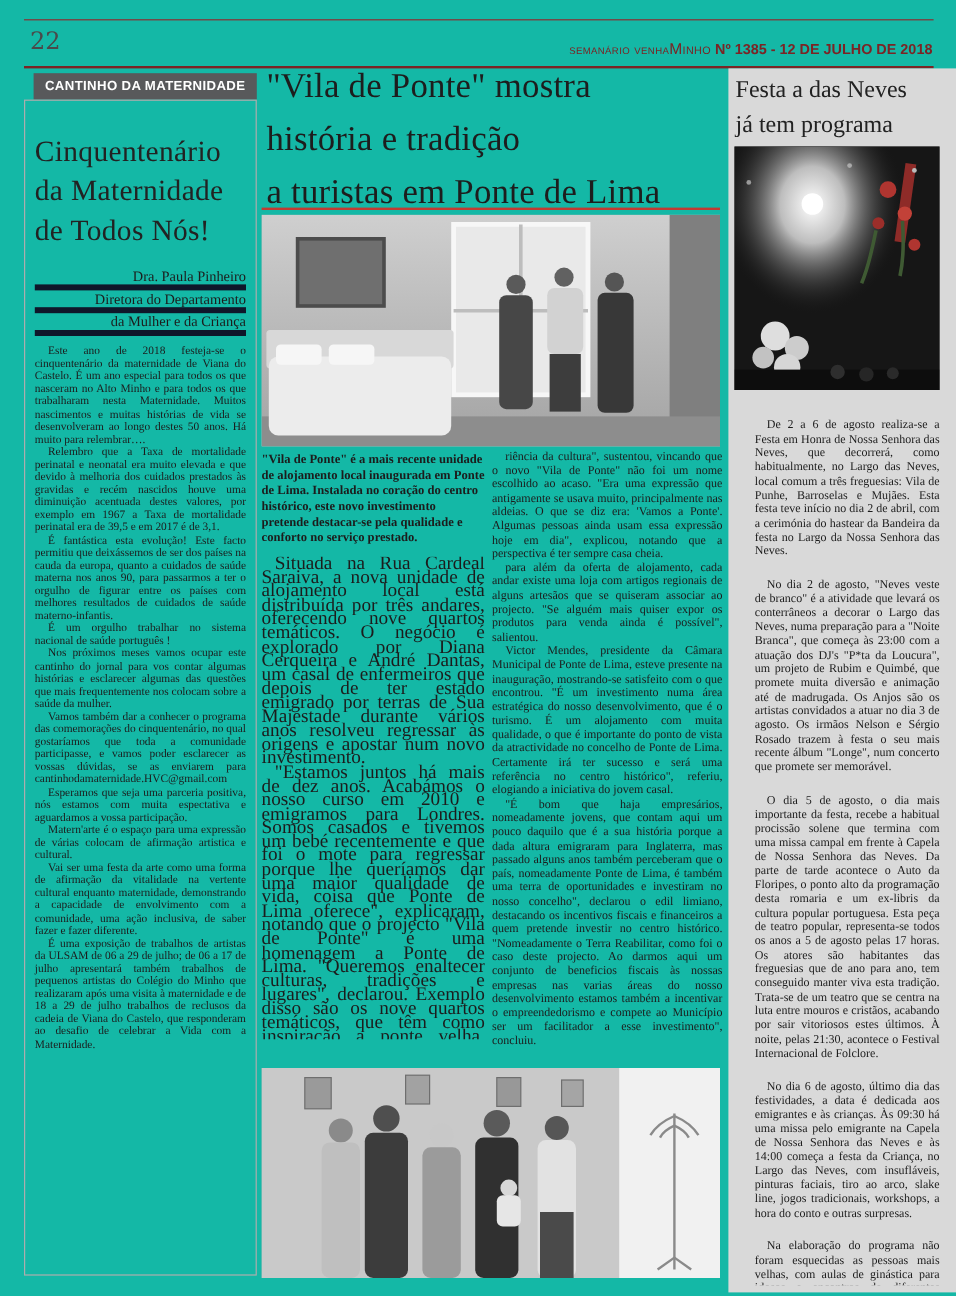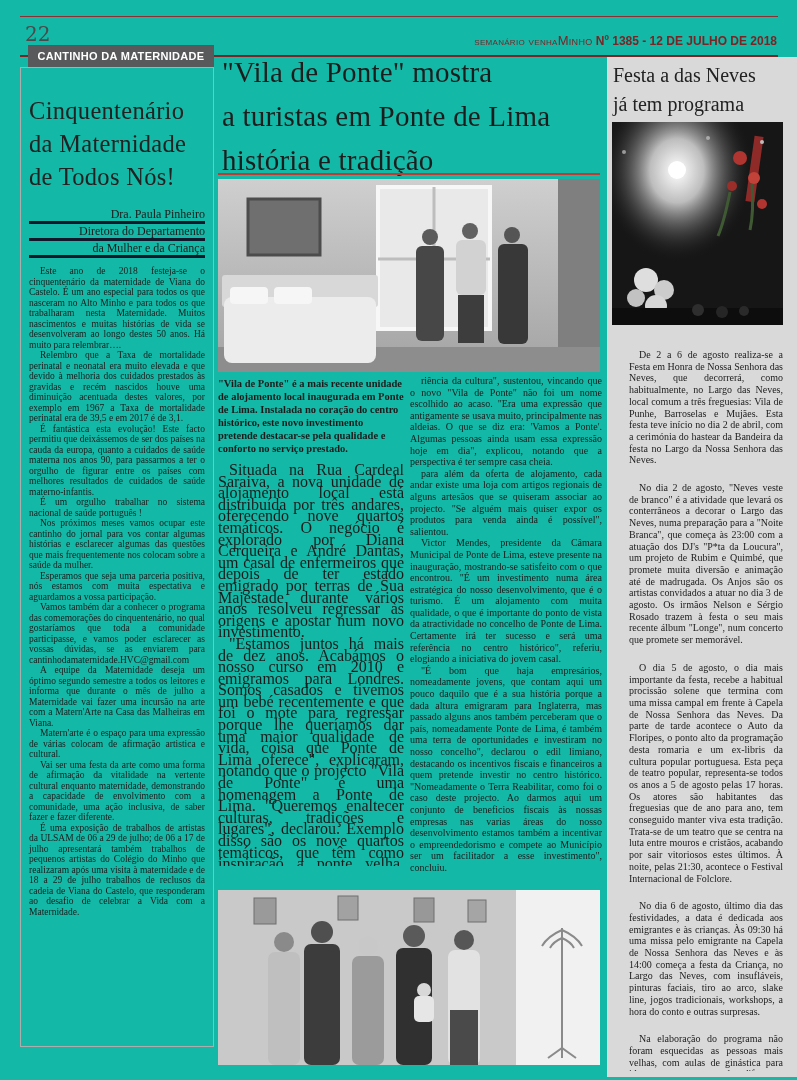--- a/index.html
+++ b/index.html
@@ -9,30 +9,30 @@
   .rule-top{position:absolute;left:20px;width:758px;top:16px;height:1px;background:#8a3032;}
   .rule-bottom{position:absolute;left:20px;width:758px;top:55px;height:2px;background:#7b2425;}
   .page-number{position:absolute;left:25px;top:22px;font-size:20px;color:#4a4a4a;
                font-family:"DejaVu Serif",serif;}
   .masthead{position:absolute;right:20px;top:33px;color:#7b2425;font-family:"Liberation Sans",sans-serif;
             font-size:12px;white-space:nowrap;}
   .mh-prefix,.mh-name{font-variant:small-caps;letter-spacing:.3px;}
   .mh-name{font-size:13px;}
   .mh-issue{font-weight:bold;}
   
-  .left-col{position:absolute;left:20px;top:45px;width:194px;height:1002px;}
+  .left-col{position:absolute;left:20px;top:61px;width:194px;height:1002px;}
   .kicker{position:absolute;left:8px;right:0;top:0;height:22px;background:#58595b;color:#fff;
           font-family:"Liberation Sans",sans-serif;font-weight:bold;font-size:11px;
           line-height:22px;text-align:center;letter-spacing:.3px;}
   .left-box{position:absolute;left:0;right:0;top:22px;bottom:0;border:1px solid #adadad;
             padding:20px 8px;box-sizing:border-box;overflow:hidden;}
   .left-title{margin:6px 0 14px 0;font-weight:normal;font-size:24.5px;line-height:33px;
               letter-spacing:.3px;color:#222;}
   .byline{margin-bottom:4px;}
-  .byline-line{text-align:right;font-size:12px;line-height:14px;border-bottom:3px solid #0f172a;}
+  .byline-line{text-align:right;font-size:12px;line-height:14px;border-bottom:5px solid #0f172a;}
   .org-line{font-size:8.5px;line-height:13px;letter-spacing:.2px;color:#333;
             border-bottom:1px solid #777;}
   .left-body{margin-top:8px;font-size:9.5px;line-height:10.5px;text-align:justify;}
   .left-body p{margin:0;text-indent:11px;}
   
   .main-headline{position:absolute;left:222px;top:50px;width:386px;}
   .main-headline .hl{font-size:29px;line-height:44px;color:#1d1d1d;letter-spacing:.2px;}
   .headline-rule{position:absolute;left:218px;top:173px;width:382px;height:2px;background:#c23b32;}
   .photo-frame{position:absolute;overflow:hidden;background:#bbb;}
   .photo1{left:218px;top:179px;width:382px;height:193px;}
@@ -72,35 +72,34 @@
         <div class="byline-line">Dra. Paula Pinheiro</div>
         <div class="byline-line">Diretora do Departamento</div>
         <div class="byline-line">da Mulher e da Criança</div>
       </div>
       <div class="left-body">
         <p>Este ano de 2018 festeja-se o cinquentenário da maternidade de Viana do Castelo. É um ano especial para todos os que nasceram no Alto Minho e para todos os que trabalharam nesta Maternidade. Muitos nascimentos e muitas histórias de vida se desenvolveram ao longo destes 50 anos. Há muito para relembrar….</p>
         <p>Relembro que a Taxa de mortalidade perinatal e neonatal era muito elevada e que devido à melhoria dos cuidados prestados às gravidas e recém nascidos houve uma diminuição acentuada destes valores, por exemplo em 1967 a Taxa de mortalidade perinatal era de 39,5 e em 2017 é de 3,1.</p>
         <p>É fantástica esta evolução! Este facto permitiu que deixássemos de ser dos países na cauda da europa, quanto a cuidados de saúde materna nos anos 90, para passarmos a ter o orgulho de figurar entre os países com melhores resultados de cuidados de saúde materno-infantis.</p>
         <p>É um orgulho trabalhar no sistema nacional de saúde português !</p>
         <p>Nos próximos meses vamos ocupar este cantinho do jornal para vos contar algumas histórias e esclarecer algumas das questões que mais frequentemente nos colocam sobre a saúde da mulher.</p>
+        <p>Vamos também dar a conhecer o programa das comemorações do cinquentenário, no qual gostaríamos que toda a comunidade participasse, e vamos poder esclarecer as vossas dúvidas, se as enviarem para cantinhodamaternidade.HVC@gmail.com</p>
         <p>Esperamos que seja uma parceria positiva, nós estamos com muita espectativa e aguardamos a vossa participação.</p>
-        <p>Vamos também dar a conhecer o programa das comemorações do cinquentenário, no qual gostaríamos que toda a comunidade participasse, e vamos poder esclarecer as vossas dúvidas, se as enviarem para cantinhodamaternidade.HVC@gmail.com</p>
-        <p>A equipe da Maternidade deseja um óptimo segundo semestre a todos os leitores e informa que durante o mês de julho a Maternidade vai fazer uma incursão na arte com a Matern'Arte na Casa das Malheiras em Viana.</p>
         <p>Matern'arte é o espaço para uma expressão de várias colocam de afirmação artistica e cultural.</p>
         <p>Vai ser uma festa da arte como uma forma de afirmação da vitalidade na vertente cultural enquanto maternidade, demonstrando a capacidade de envolvimento com a comunidade, uma ação inclusiva, de saber fazer e fazer diferente.</p>
         <p>É uma exposição de trabalhos de artistas da ULSAM de 06 a 29 de julho; de 06 a 17 de julho apresentará também trabalhos de pequenos artistas do Colégio do Minho que realizaram após uma visita à maternidade e de 18 a 29 de julho trabalhos de reclusos da cadeia de Viana do Castelo, que responderam ao desafio de celebrar a Vida com a Maternidade.</p>
       </div>
     </div>
   </section>
 
   <section>
     <div class="main-headline">
       <div class="hl">"Vila de Ponte" mostra</div>
+      <div class="hl">história e tradição</div>
       <div class="hl">a turistas em Ponte de Lima</div>
-      <div class="hl">história e tradição</div>
     </div>
     <div class="headline-rule"></div>
 
     <div class="photo-frame photo1">
       <svg width="382" height="193" viewBox="0 0 382 193" xmlns="http://www.w3.org/2000/svg">
         <defs>
           <linearGradient id="g1" x1="0" y1="0" x2="0" y2="1">
             <stop offset="0" stop-color="#cfcfcf"></stop>
               <stop offset="1" stop-color="#a3a3a3"></stop>
           </linearGradient>

